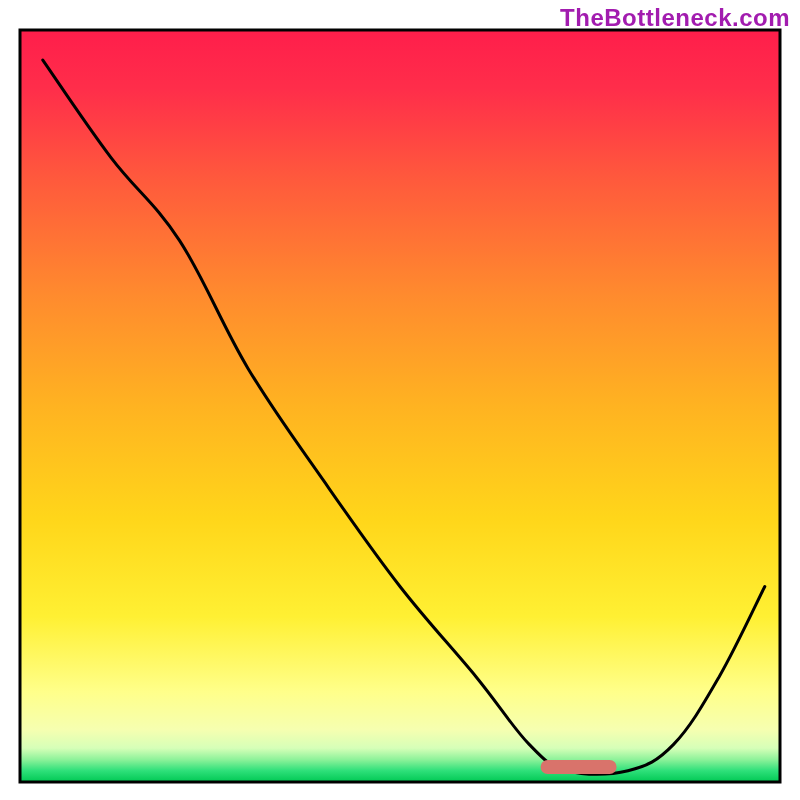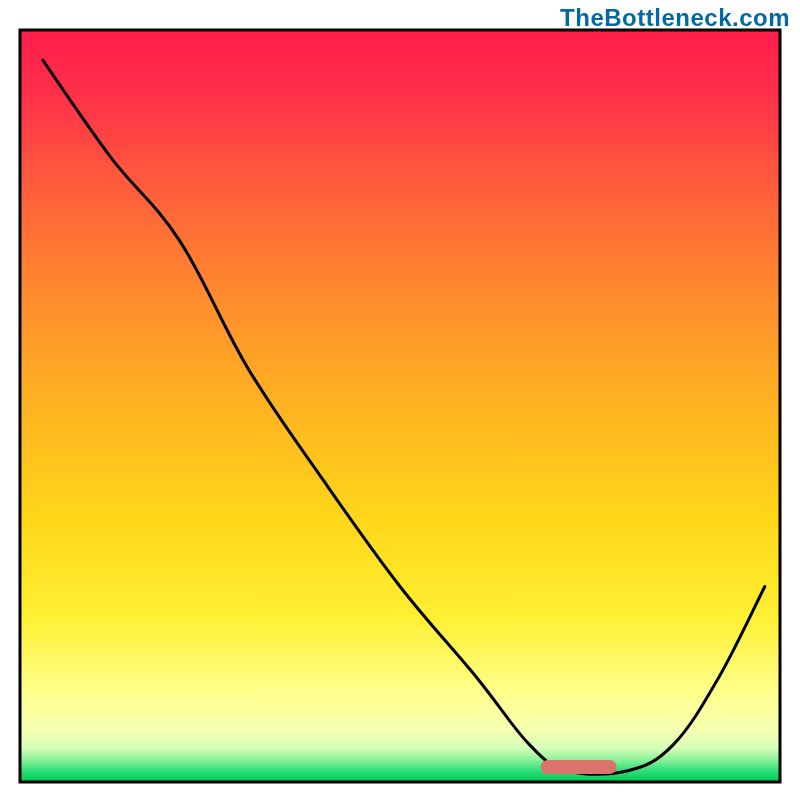--- a/index.html
+++ b/index.html
@@ -13,21 +13,21 @@
   }
   .stage {
     position: relative;
     width: 800px;
     height: 800px;
   }
   .watermark {
     position: absolute;
     top: 4px;
     right: 10px;
-    color: #0369a1;
+    color: #a21caf;
     font-size: 24px;
     font-weight: bold;
     letter-spacing: 0.5px;
     z-index: 5;
   }
   svg {
     position: absolute;
     top: 0;
     left: 0;
   }

